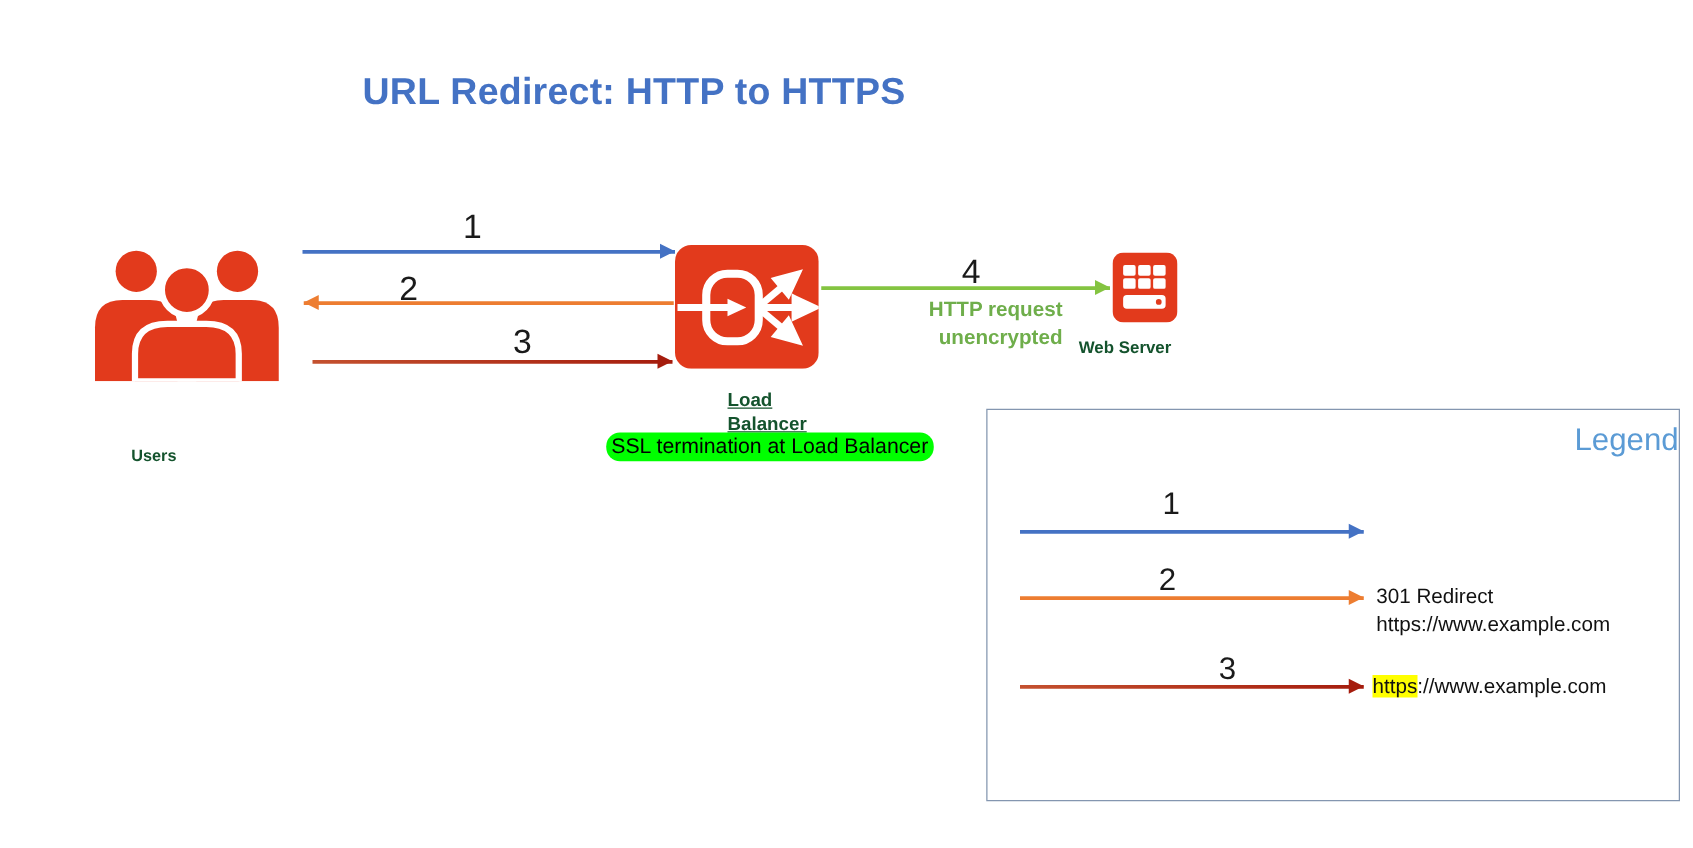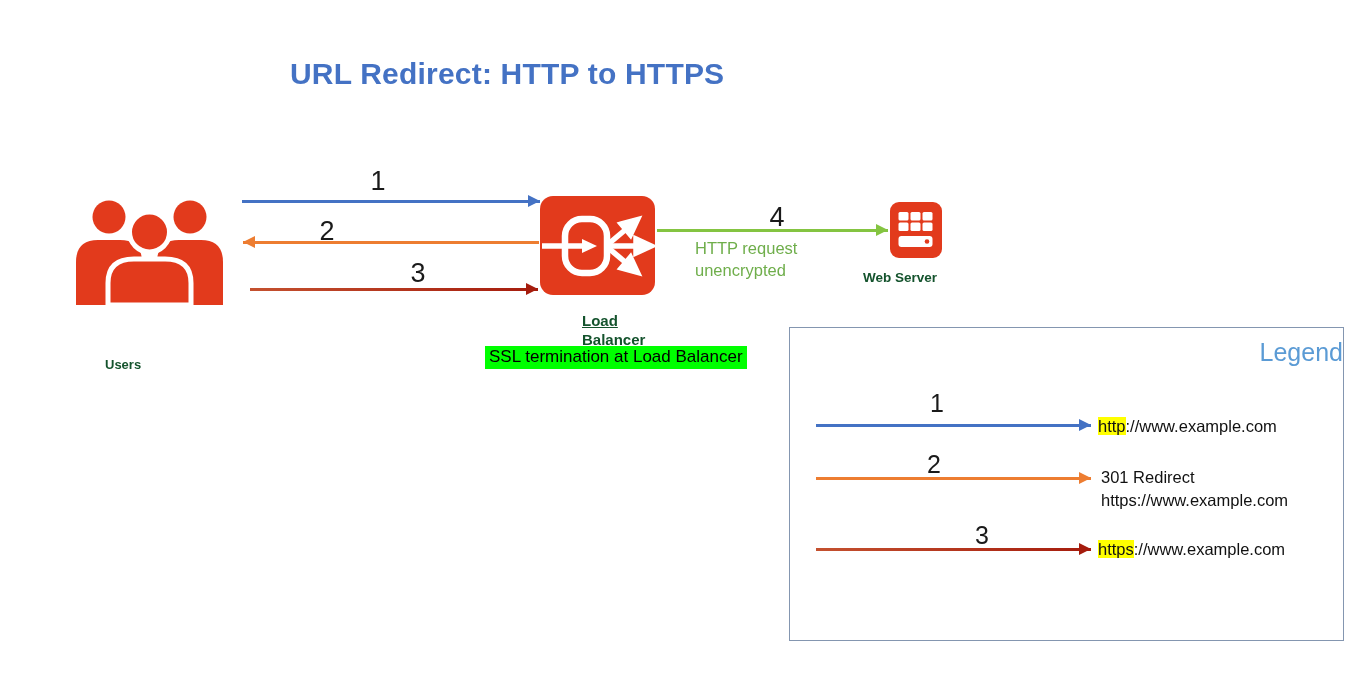--- a/index.html
+++ b/index.html
@@ -21,26 +21,26 @@
   #ws-label{left:863px;top:270px;width:104px;font-size:13.5px;}
   .num{
     position:absolute;width:34px;text-align:center;color:#1a1a1a;
     font-size:27px;font-weight:500;
   }
   #num1{left:361px;top:166px;}
   #num2{left:310px;top:216px;}
   #num3{left:401px;top:258px;}
   #num4{left:760px;top:202px;}
   .caption4{
-    position:absolute;left:695px;top:238px;width:155px;text-align:left;
-    color:#6FAE4B;font-size:16.5px;font-weight:400;line-height:1.32;
+    position:absolute;left:695px;top:238px;width:155px;text-align:right;
+    color:#6FAE4B;font-size:16.5px;font-weight:700;line-height:1.32;
   }
   .ssl-note{
     position:absolute;left:485px;top:346px;background:#00FF00;color:#000;
-    font-size:17px;padding:1px 4px 2px 4px;white-space:nowrap;
+    font-size:17px;padding:1px 4px 2px 4px;white-space:nowrap;border-radius:11px;
   }
   
   .arrow{position:absolute;height:2.6px;background:currentColor;}
   .arrow.right::after{
     content:"";position:absolute;right:0;top:50%;transform:translateY(-50%);
     width:0;height:0;border-top:6.5px solid transparent;
     border-bottom:6.5px solid transparent;border-left:12px solid currentColor;
   }
   .arrow.left::before{
     content:"";position:absolute;left:0;top:50%;transform:translateY(-50%);
@@ -153,21 +153,20 @@
     </g>
     <circle cx="37" cy="39.5" r="2.3" fill="#E23A1C"></circle>
   </svg>
   <div class="icon-label" id="ws-label">Web Server</div>
 
   <div class="legend-box">
     <div class="legend-title">Legend</div>
 
     <div class="legend-num" id="lnum1">1</div>
     <div class="arrow right" id="larrow1"></div>
-    <div class="legend-text" id="ltext1"><span class="hl">http</span><span>://www.example.com</span></div>
 
     <div class="legend-num" id="lnum2">2</div>
     <div class="arrow right" id="larrow2"></div>
     <div class="legend-text" id="ltext2">
       <div>301 Redirect</div>
       <div>https://www.example.com</div>
     </div>
 
     <div class="legend-num" id="lnum3">3</div>
     <div class="arrow right" id="larrow3"></div>

